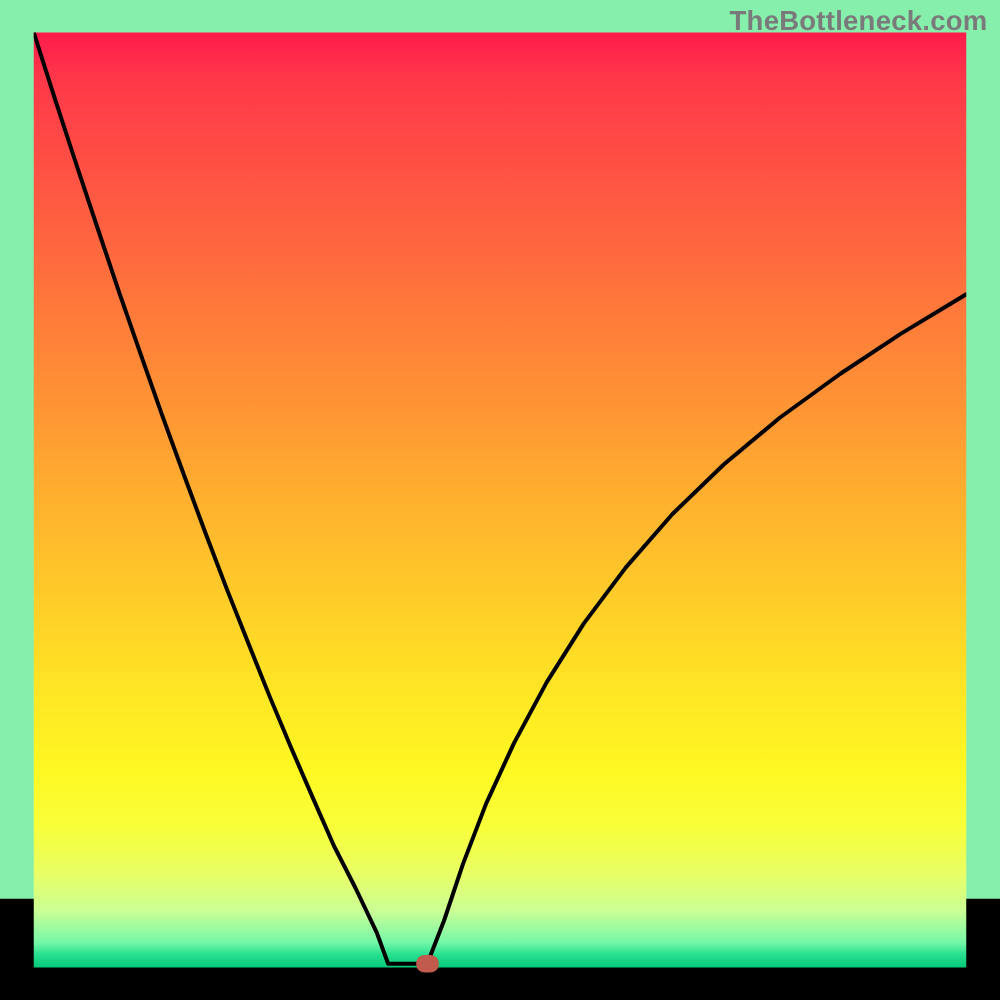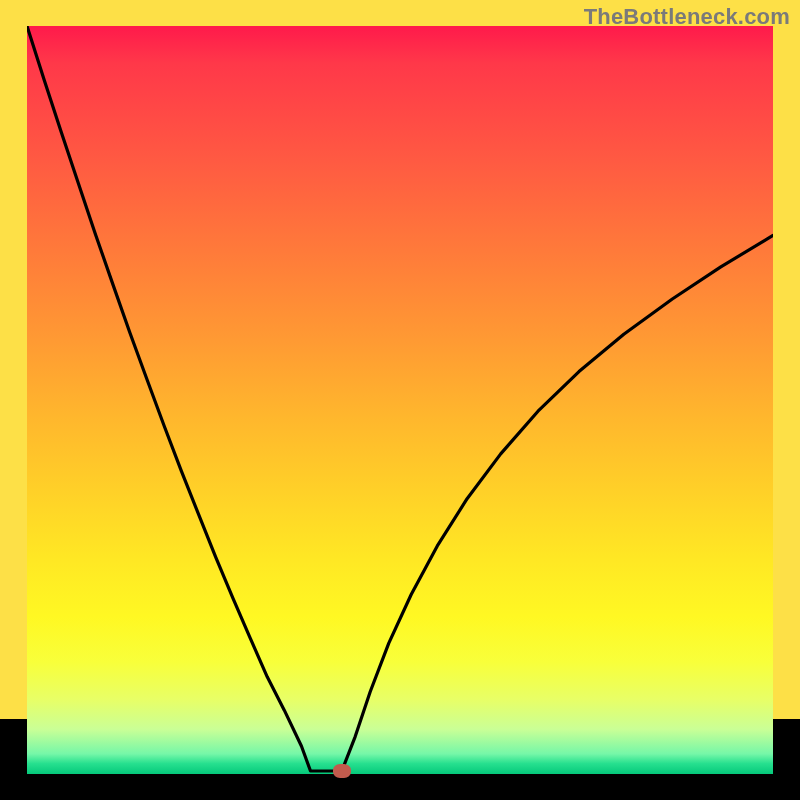--- a/index.html
+++ b/index.html
@@ -10,21 +10,21 @@
     background: #000;
     overflow: hidden;
     font-family: Arial, Helvetica, sans-serif;
   }
   .frame {
     position: absolute;
     left: 0;
     top: 0;
     width: 800px;
     height: 719px;
-    background: #fde047;
+    background: #86efac;
   }
   .plot {
     position: absolute;
     left: 27px;
     top: 26px;
     width: 746px;
     height: 748px;
     background: linear-gradient(
       to bottom,
       #ff1a4b 0%,

